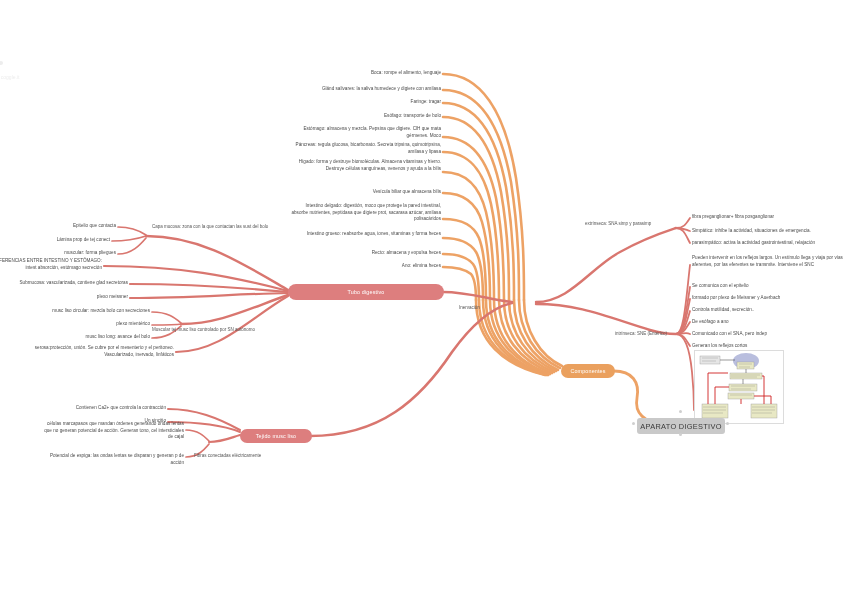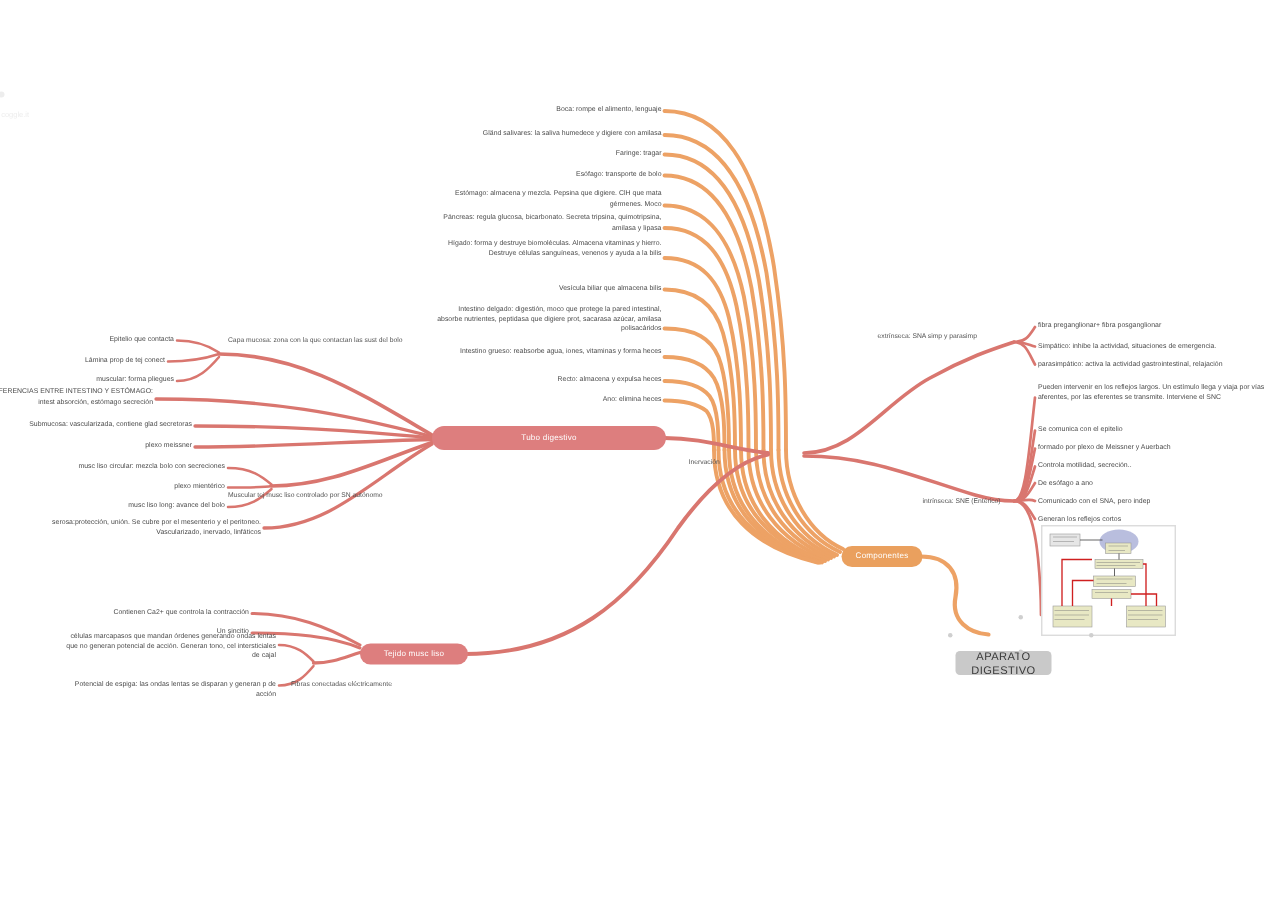--- a/index.html
+++ b/index.html
@@ -278,21 +278,21 @@
   </div>
 
   <div class="node red" style="left:240px; top:429px; width:72px; height:14px;">
     <span>Tejido musc liso</span>
   </div>
 
   <div class="node orange" style="left:561px; top:364px; width:54px; height:14px;">
     <span>Componentes</span>
   </div>
 
-  <div class="node grey" style="left:637px; top:434px; width:64px; height:16px;">
+  <div class="node grey" style="left:637px; top:418px; width:88px; height:16px;">
     <span>APARATO DIGESTIVO</span>
   </div>
   <div class="handle" style="left:679px; top:410px;"></div>
   <div class="handle" style="left:632px; top:422px;"></div>
   <div class="handle" style="left:726px; top:422px;"></div>
   <div class="handle" style="left:679px; top:433px;"></div>
 
 </div>
 
 </body></html>

